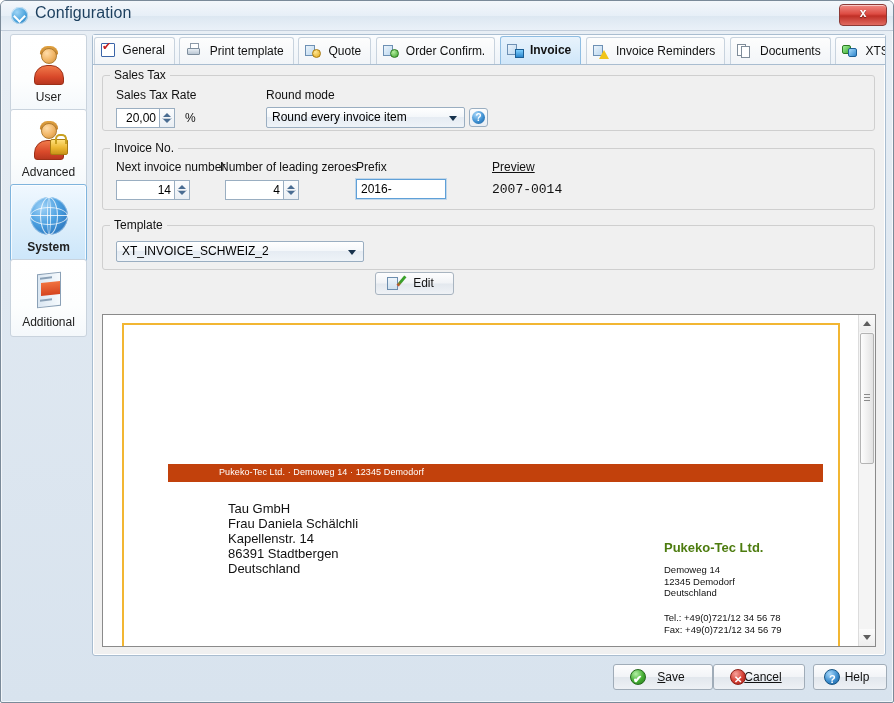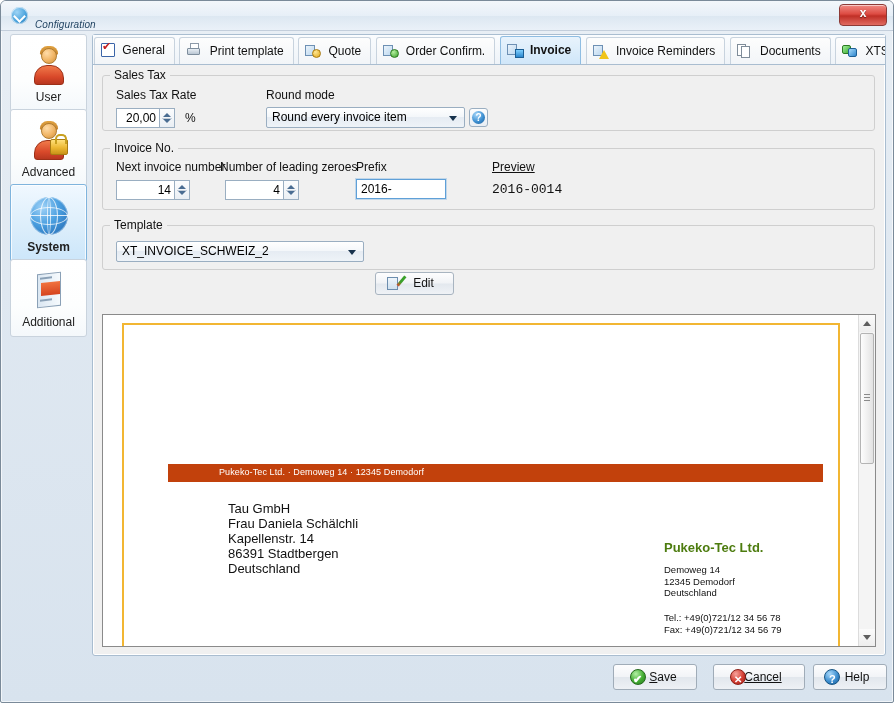--- a/index.html
+++ b/index.html
@@ -49,25 +49,24 @@
     content: "";
     position: absolute;
     left: 4px; top: 5px;
     width: 7px; height: 7px;
     border-right: 2px solid #ffffff;
     border-bottom: 2px solid #ffffff;
     transform: rotate(45deg);
   }
   #title-text {
     position: absolute;
-    left: 34px; top: 18px;
-    font-size: 10px;
+    left: 34px; top: 3px;
+    font-size: 16px;
     color: #1c3f5e;
     letter-spacing: .1px;
-    font-style: italic;
   }
   #close-button {
     position: absolute;
     right: 8px; top: 3px;
     width: 46px; height: 20px;
     border-radius: 4px;
     border: 1px solid #8d3a36;
     background: linear-gradient(to bottom, #f08a83 0%, #dd4b42 45%, #c02f26 55%, #e06b61 100%);
     box-shadow: inset 0 1px 0 rgba(255,255,255,0.55);
     cursor: pointer;
@@ -698,21 +697,21 @@
         <div class="spinner" style="left:181px; top:31px;">
           <span class="up"></span>
             <span class="mid"></span>
             <span class="dn"></span>
         </div>
 
         <div class="fieldlabel" style="left:253px; top:11px;">Prefix</div>
         <div class="textbox focused" style="left:253px; top:30px; width:90px; text-align:left;">2016-</div>
 
         <div class="fieldlabel" style="left:389px; top:11px; text-decoration:underline;">Preview</div>
-        <div class="fieldlabel" style="left:389px; top:33px; font-family:'Liberation Mono', monospace; font-size:13px;">2016-0014</div>
+        <div class="fieldlabel" style="left:389px; top:33px; font-family:'Liberation Mono', monospace; font-size:13px;">2007-0014</div>
       </div>
 
       <div class="group" style="left:9px; top:190px; width:773px; height:45px;">
         <div class="gtitle">Template</div>
 
         <div class="combo" style="left:13px; top:15px; width:248px;">
           <span>XT_INVOICE_SCHWEIZ_2</span>
           <span class="arrow"></span>
         </div>
 
@@ -762,21 +761,21 @@
           </div>
           <div class="sbtn dn">
               <span class="tri"></span>
             </div>
         </div>
       </div>
 
     </div>
 
     <div id="footer">
-      <div class="footbtn" style="left:612px; width:84px;">
+      <div class="footbtn" style="left:612px; width:100px;">
         <span class="fico ok"></span>
         <span class="flbl" style="margin-left:16px;"><span class="ul">S</span><span>ave</span></span>
       </div>
       <div class="footbtn" style="left:712px; width:92px;">
         <span class="fico no"></span>
         <span class="flbl" style="margin-left:8px;text-decoration:underline;">Cancel</span>
       </div>
       <div class="footbtn" style="left:812px; width:74px;">
         <span class="fico hp" style="left:10px;"></span>
         <span class="flbl" style="margin-left:14px;">Help</span>

